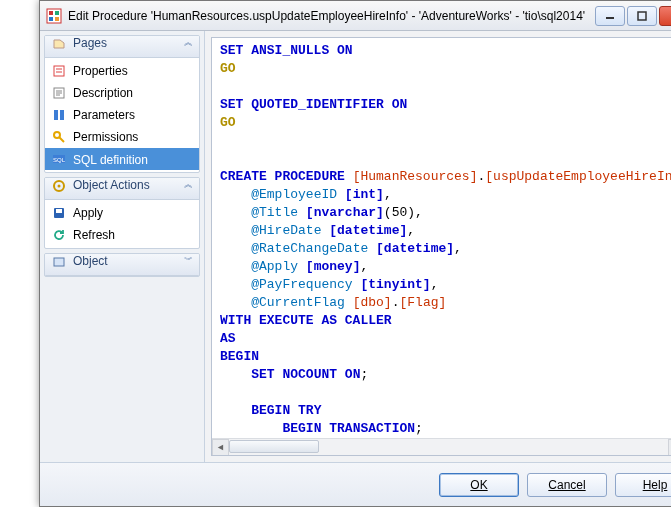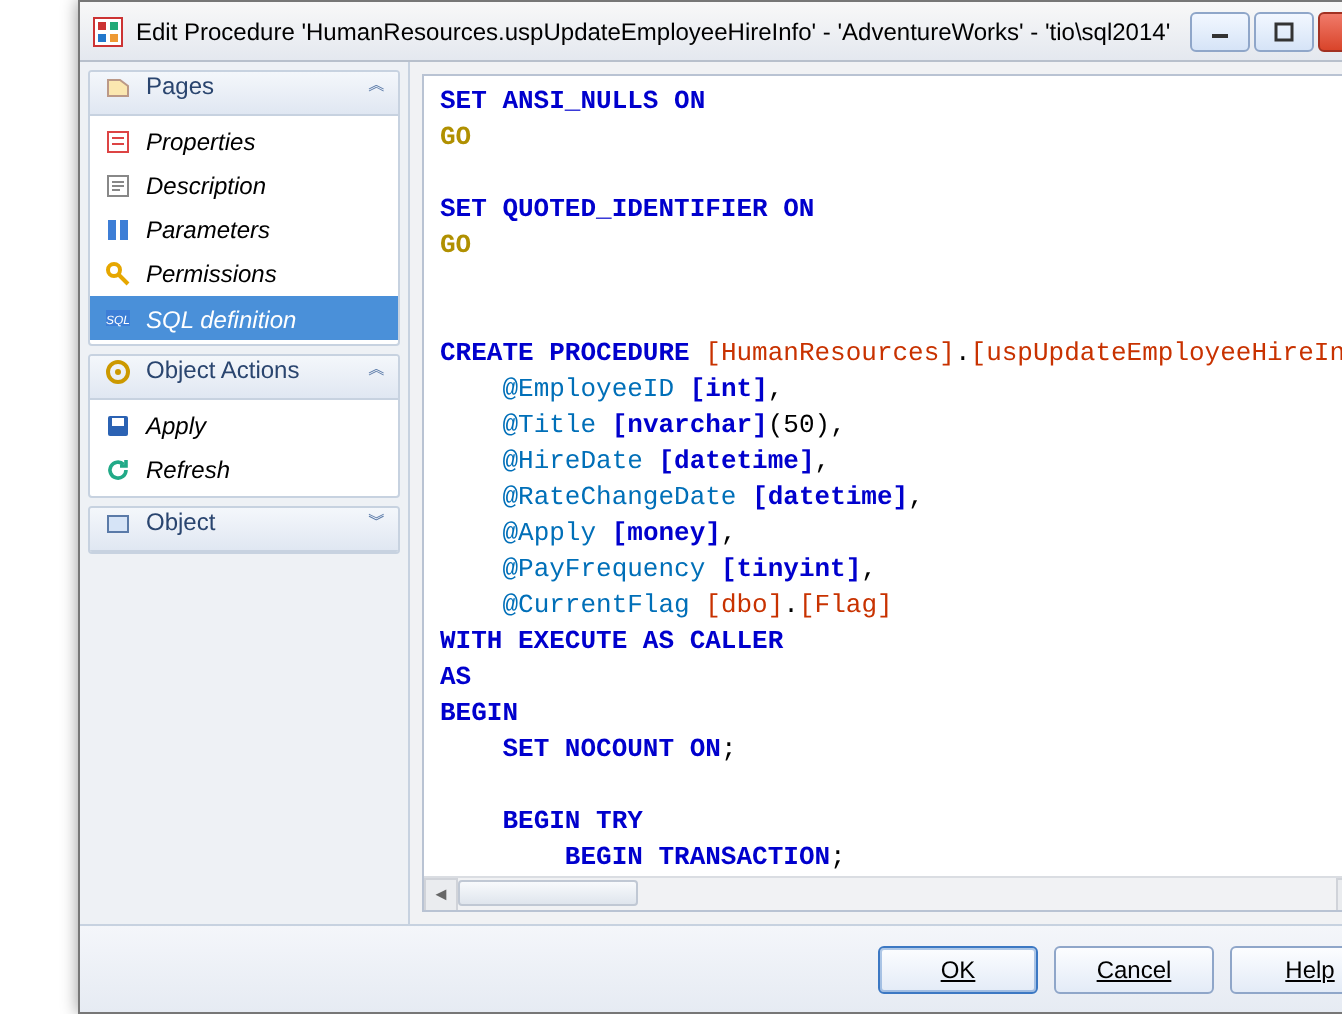--- a/index.html
+++ b/index.html
@@ -87,21 +87,20 @@
   }
   .panel-header .hdr-title { flex: 1; }
   .panel-header .chev { font-size: 9px; color: #5a7aa8; }
   .panel-body { padding: 2px 0; }
   .nav-item, .action-item {
     display: flex; align-items: center;
     gap: 6px;
     padding: 3px 6px;
     cursor: default;
     color: #000;
-    font-style: italic;
   }
   .nav-item.selected {
     background: #4a90d9;
     color: #fff;
     align-items: flex-end;
   }
   .icn {
     width: 16px; height: 16px;
     display: flex; align-items: center; justify-content: center;
     font-size: 12px;

